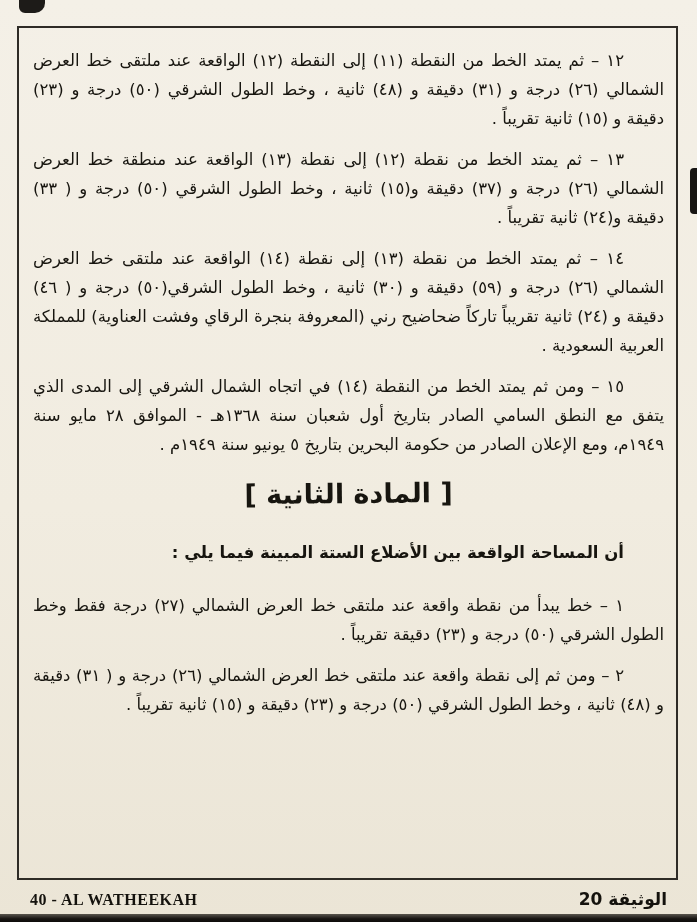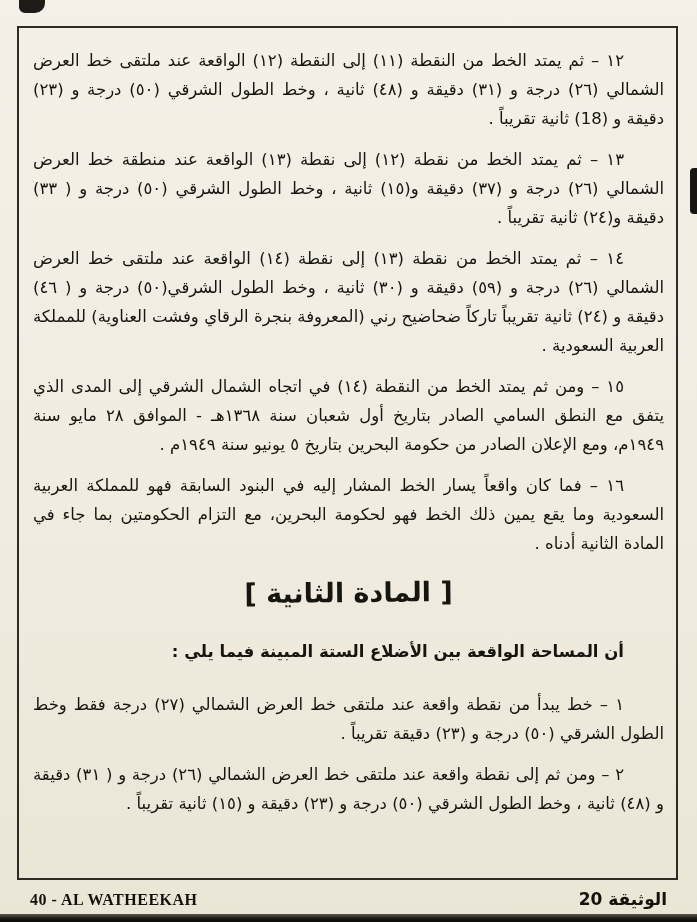--- a/index.html
+++ b/index.html
@@ -83,25 +83,24 @@
 <body>
 
 <div class="page">
 
   <div class="artifact-top-left"></div>
   <div class="artifact-right-edge"></div>
 
   <div class="frame"></div>
 
   <div class="content">
-    <p class="para">١٢ – ثم يمتد الخط من النقطة (١١) إلى النقطة (١٢) الواقعة عند ملتقى خط العرض الشمالي (٢٦) درجة و (٣١) دقيقة و (٤٨) ثانية ، وخط الطول الشرقي (٥٠) درجة و (٢٣) دقيقة و (18) ثانية تقريباً .</p>
+    <p class="para">١٢ – ثم يمتد الخط من النقطة (١١) إلى النقطة (١٢) الواقعة عند ملتقى خط العرض الشمالي (٢٦) درجة و (٣١) دقيقة و (٤٨) ثانية ، وخط الطول الشرقي (٥٠) درجة و (٢٣) دقيقة و (١٥) ثانية تقريباً .</p>
     <p class="para">١٣ – ثم يمتد الخط من نقطة (١٢) إلى نقطة (١٣) الواقعة عند منطقة خط العرض الشمالي (٢٦) درجة و (٣٧) دقيقة و(١٥) ثانية ، وخط الطول الشرقي (٥٠) درجة و ( ٣٣) دقيقة و(٢٤) ثانية تقريباً .</p>
     <p class="para">١٤ – ثم يمتد الخط من نقطة (١٣) إلى نقطة (١٤) الواقعة عند ملتقى خط العرض الشمالي (٢٦) درجة و (٥٩) دقيقة و (٣٠) ثانية ، وخط الطول الشرقي(٥٠) درجة و ( ٤٦) دقيقة و (٢٤) ثانية تقريباً تاركاً ضحاضيح رني (المعروفة بنجرة الرقاي وفشت العناوية) للمملكة العربية السعودية .</p>
     <p class="para">١٥ – ومن ثم يمتد الخط من النقطة (١٤) في اتجاه الشمال الشرقي إلى المدى الذي يتفق مع النطق السامي الصادر بتاريخ أول شعبان سنة ١٣٦٨هـ - الموافق ٢٨ مايو سنة ١٩٤٩م، ومع الإعلان الصادر من حكومة البحرين بتاريخ ٥ يونيو سنة ١٩٤٩م .</p>
-    <p class="para last-article1">١٦ – فما كان واقعاً يسار الخط المشار إليه في البنود السابقة فهو للمملكة العربية السعودية وما يقع يمين ذلك الخط فهو لحكومة البحرين، مع التزام الحكومتين بما جاء في المادة الثانية أدناه .</p>
 
     <div class="section-header">[ المادة الثانية ]</div>
 
     <p class="intro">أن المساحة الواقعة بين الأضلاع الستة المبينة فيما يلي :</p>
     <p class="para">١ – خط يبدأ من نقطة واقعة عند ملتقى خط العرض الشمالي (٢٧) درجة فقط وخط الطول الشرقي (٥٠) درجة و (٢٣) دقيقة تقريباً .</p>
     <p class="para">٢ – ومن ثم إلى نقطة واقعة عند ملتقى خط العرض الشمالي (٢٦) درجة و ( ٣١) دقيقة و (٤٨) ثانية ، وخط الطول الشرقي (٥٠) درجة و (٢٣) دقيقة و (١٥) ثانية تقريباً .</p>
   </div>
 
   <div class="footer">
     <div class="footer-left">40 - AL WATHEEKAH</div>

